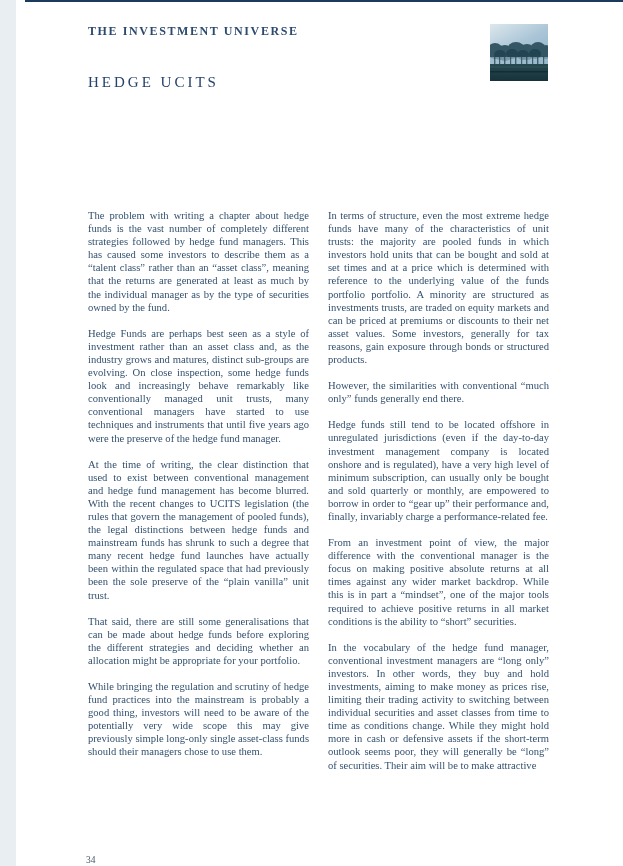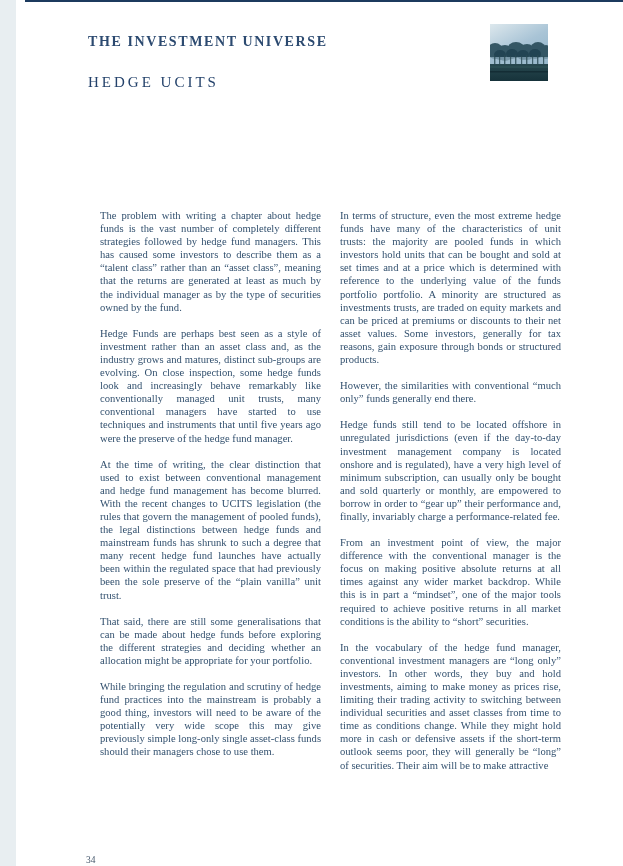--- a/index.html
+++ b/index.html
@@ -22,22 +22,22 @@
     background: #e8eef1;
   }
   .top-rule {
     position: absolute;
     left: 25px; top: 0;
     width: 598px; height: 2px;
     background: #1c3a5e;
   }
   .running-header {
     position: absolute;
-    left: 88px; top: 34px;
-    font-size: 14px;
+    left: 88px; top: 24px;
+    font-size: 12px;
     font-weight: bold;
     letter-spacing: 1.6px;
     color: #2c4a70;
     white-space: nowrap;
   }
   .artwork {
     position: absolute;
     left: 490px; top: 24px;
     width: 58px; height: 57px;
     display: block;
@@ -51,21 +51,20 @@
     white-space: nowrap;
   }
   .col {
     position: absolute;
     top: 209px;
     width: 221px;
     font-size: 10.6px;
     line-height: 13.1px;
     text-align: justify;
     color: #32506e;
-    margin-left: 12px;
   }
   .col-left  { left: 88px; }
   .col-right { left: 328px; }
   .col p {
     margin: 0 0 13px 0;
     padding: 0;
   }
   .page-number {
     position: absolute;
     left: 86px; top: 855px;

